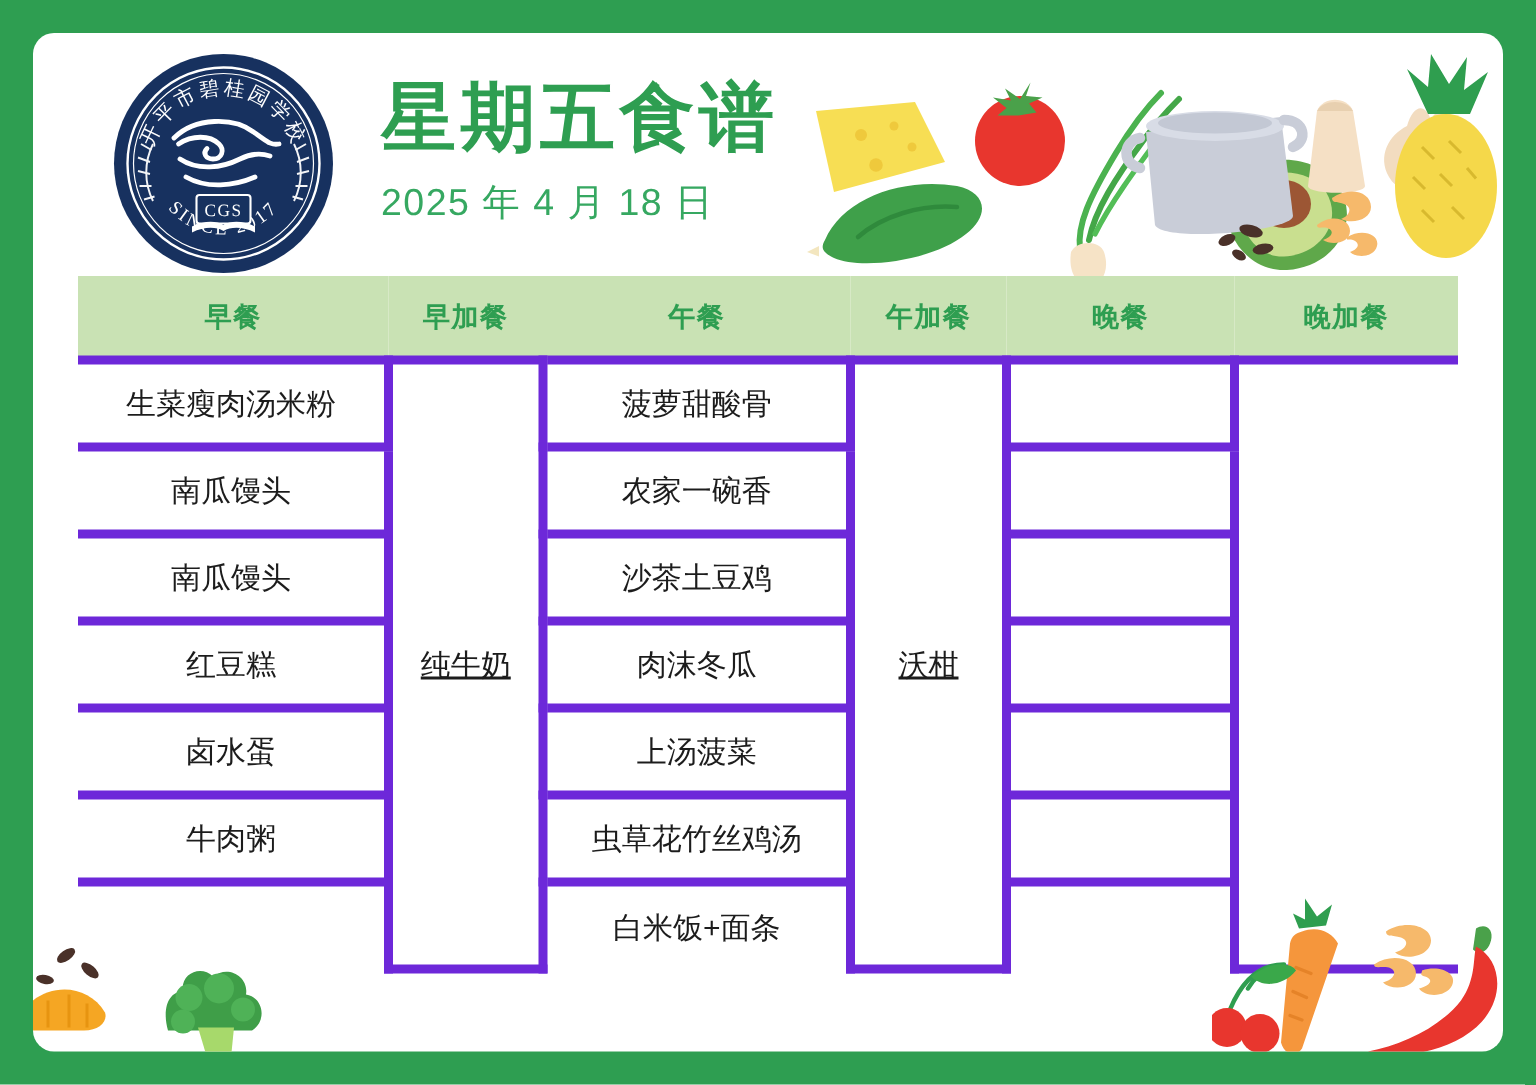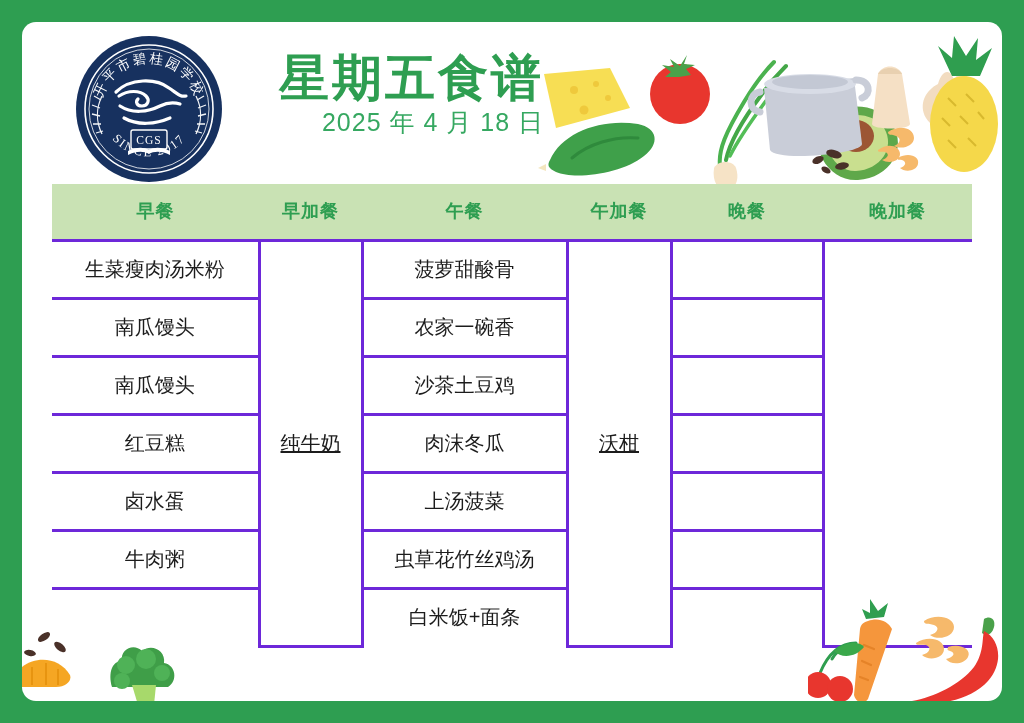--- a/index.html
+++ b/index.html
@@ -28,32 +28,32 @@
   }
   .logo {
     position: absolute;
     left: 52px; top: 12px;
     width: 150px; height: 150px;
   }
   .title-block {
     position: absolute;
     left: 232px; top: 28px;
     width: 290px;
-    text-align: right;
+    text-align: left;
   }
   .title {
     font-size: 50px;
     font-weight: bold;
     color: #2e9e51;
     letter-spacing: 3px;
     line-height: 1.12;
     white-space: nowrap;
   }
   .subtitle {
-    margin-top: 0;
+    margin-top: 12px;
     font-size: 25px;
     color: #36a861;
     letter-spacing: 1px;
     white-space: nowrap;
   }
 
   
   .art {
     position: absolute;
     left: 500px; top: 10px;
@@ -89,21 +89,21 @@
     height: 56px;
     letter-spacing: 1px;
     border: none;
   }
   .menu-table td {
     height: 58px;
     text-align: center;
     vertical-align: middle;
     font-size: 20px;
     color: #1c1c1c;
-    border: 3px solid #6d28d9;
+    border: 6px solid #6d28d9;
     background: transparent;
   }
   .menu-table td.merged { font-size: 20px; text-decoration: underline; }
   .menu-table tr td:first-child { border-left: none; }
   .menu-table tr td:last-child { border-right: none; }
   .menu-table tr:last-child td { border-bottom: none; }
   .col-b  { width: 207px; }
   .col-bs { width: 103px; }
   .col-l  { width: 205px; }
   .col-ls { width: 104px; }

